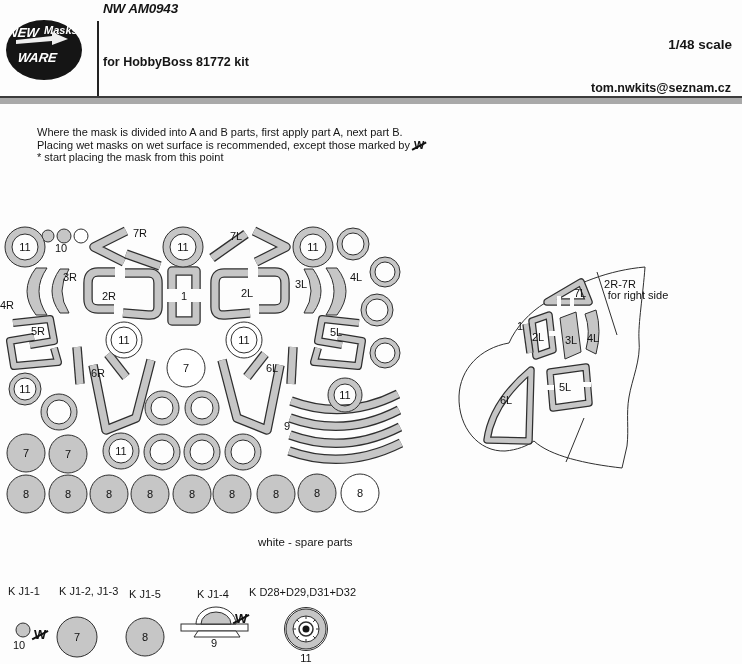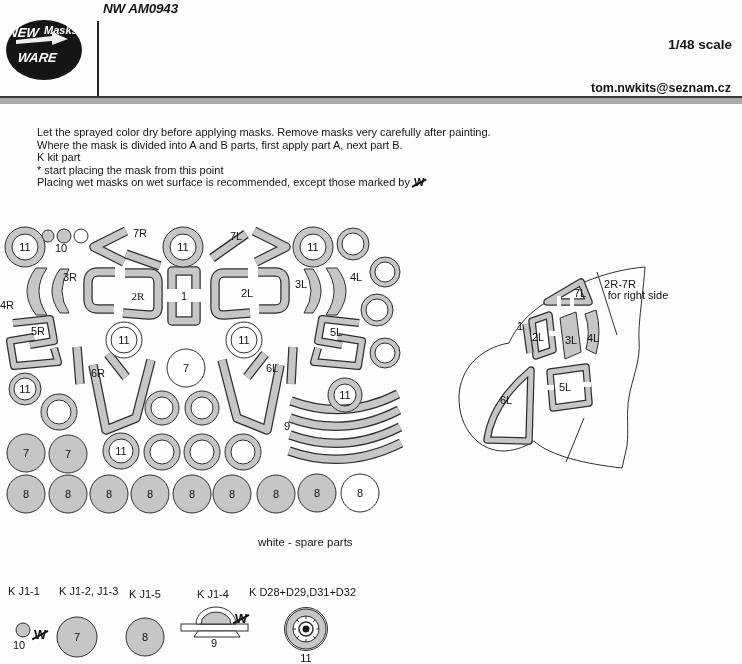--- a/index.html
+++ b/index.html
@@ -277,41 +277,40 @@
         <path class="edge" d="M316,629 L319,629 M313.1,636.1 L315.2,638.2 M306,639 L306,642 M298.9,636.1 L296.8,638.2 M296,629 L293,629 M298.9,621.9 L296.8,619.8 M306,619 L306,616 M313.1,621.9 L315.2,619.8"></path>
         <circle class="whitef" cx="306" cy="629" r="7" style="stroke-width:1.5"></circle>
         <circle cx="306" cy="629" r="3.5" fill="#151515"></circle>
       </g>
     </g>
   </svg>
 
   <div class="abs sheet-code">NW AM0943</div>
   <div class="abs scale">1/48 scale</div>
   <div class="abs vrule"></div>
+  <div class="abs kitline">for HobbyBoss 81772 kit</div>
   <div class="abs email">tom.nwkits@seznam.cz</div>
   <div class="abs divider"></div>
 
   <div class="abs notes">
-    <div>Let the sprayed color dry before applying masks. Remove masks very carefully after painting.</div>
     <div>Where the mask is divided into A and B parts, first apply part A, next part B.</div>
-    <div>K kit part</div>
+    <div><span>Placing wet masks on wet surface is recommended, except those marked by</span><span class="wmark">W</span></div>
     <div>* start placing the mask from this point</div>
-    <div><span>Placing wet masks on wet surface is recommended, except those marked by</span><span class="wmark">W</span></div>
   </div>
 
   <div class="abs" id="labels" style="left:0;top:0;width:742px;height:664px;">
       <span class="plabel" style="left: 25px; top: 247px;">11</span>
       <span class="plabel" style="left: 61px; top: 248px;">10</span>
       <span class="plabel" style="left: 140px; top: 233px;">7R</span>
       <span class="plabel" style="left: 183px; top: 247px;">11</span>
       <span class="plabel" style="left: 236px; top: 236px;">7L</span>
       <span class="plabel" style="left: 313px; top: 247px;">11</span>
       <span class="plabel" style="left: 70px; top: 277px;">3R</span>
       <span class="plabel" style="left: 7px; top: 305px;">4R</span>
-      <span class="plabel" style="left: 138px; top: 296px; font-family: Liberation Serif, serif;">2R</span>
+      <span class="plabel" style="left: 109px; top: 296px;">2R</span>
       <span class="plabel" style="left: 184px; top: 296px;">1</span>
       <span class="plabel" style="left: 247px; top: 293px;">2L</span>
       <span class="plabel" style="left: 301px; top: 284px;">3L</span>
       <span class="plabel" style="left: 356px; top: 277px;">4L</span>
       <span class="plabel" style="left: 38px; top: 331px;">5R</span>
       <span class="plabel" style="left: 124px; top: 340px;">11</span>
       <span class="plabel" style="left: 244px; top: 340px;">11</span>
       <span class="plabel" style="left: 336px; top: 332px;">5L</span>
       <span class="plabel" style="left: 98px; top: 373px;">6R</span>
       <span class="plabel" style="left: 186px; top: 368px;">7</span>

